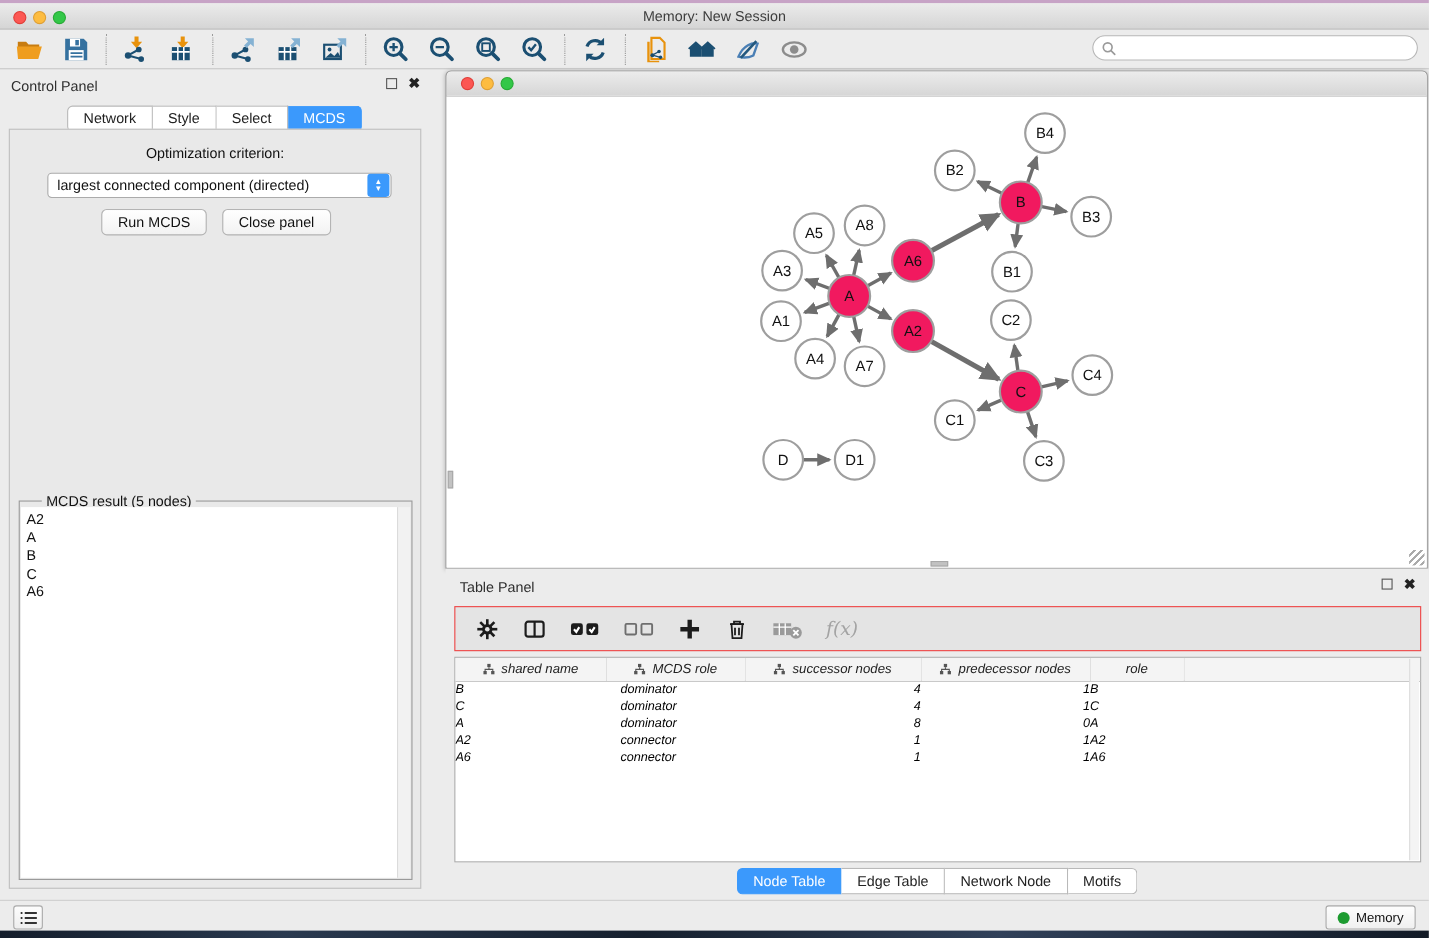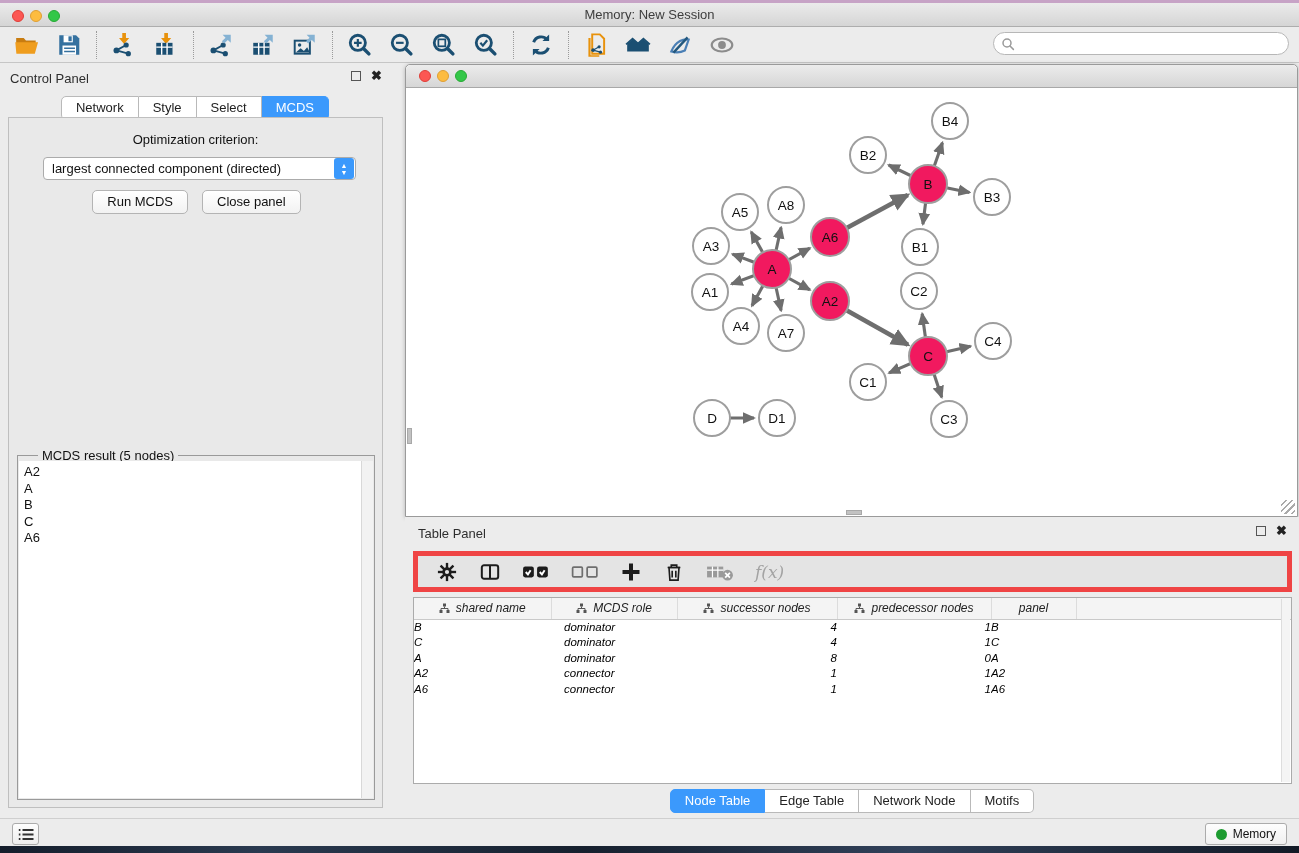--- a/index.html
+++ b/index.html
@@ -77,21 +77,21 @@
   #nw-canvas { position:absolute; left:0; top:23px; right:0; bottom:0; background:#fff; overflow:hidden; }
   #graph-svg { position:absolute; left:0; top:0; }
   .mini-thumb-v { position:absolute; left:1px; top:340px; width:5px; height:16px; background:#c2c2c2; border:1px solid #a8a8a8; }
   .mini-thumb-h { position:absolute; left:440px; bottom:1px; width:16px; height:5px; background:#c2c2c2; border:1px solid #a8a8a8; }
   #resize-grip { position:absolute; right:2px; bottom:2px; width:14px; height:14px;
     background:repeating-linear-gradient(135deg, transparent 0 3px, #aaa 3px 4.5px); }
 
   
   #table-panel { position:absolute; left:405px; top:517px; width:894px; height:301px; background:#ececec; }
   #tp-toolbar { position:absolute; left:8px; top:34px; width:879px; height:41px; background:#e4e4e4;
-    border:5px solid #ef4444; display:flex; align-items:center; gap:21px; padding-left:18px; }
+    border:1px solid #ef4444; display:flex; align-items:center; gap:21px; padding-left:18px; }
   .tpt-icon { display:flex; align-items:center; justify-content:center; min-width:22px; height:26px; }
   .fx-label { font-family:"DejaVu Serif", serif; font-style:italic; font-size:17px; color:#a3a3a3; }
 
   #node-table-wrap { position:absolute; left:8px; top:80px; width:879px; height:187px;
     border:1px solid #ababab; background:#fff; overflow:hidden;font-style:italic; }
   #node-table { border-collapse:collapse; width:100%; table-layout:fixed; }
   #node-table th { height:21px; background:#f4f4f4; border-bottom:1px solid #c9c9c9;
     border-right:1px solid #dcdcdc; font-size:12px; font-weight:normal; color:#222; position:relative; }
   #node-table th .th-inner { display:flex; align-items:center; justify-content:center; gap:6px; }
   #node-table th svg { width:11px; height:11px; flex:none; }
@@ -592,21 +592,21 @@
   <rect x="0.5" y="7" width="3" height="3"></rect>
                       <rect x="7.5" y="7" width="3" height="3"></rect>
   <path d="M5.5 3.5v2M2 7V5.5h7V7" stroke="#555" stroke-width="1" fill="none"></path>
                     </g>
                   </svg>
                   <span>predecessor nodes</span>
                 </span>
               </th>
               <th>
                 <span class="th-inner">
-                  <span>panel</span>
+                  <span>role</span>
                 </span>
               </th>
               <th>
                 <span class="th-inner">
                   <span></span>
                 </span>
               </th>
             </tr>
           </thead>
         <tbody id="table-body">

